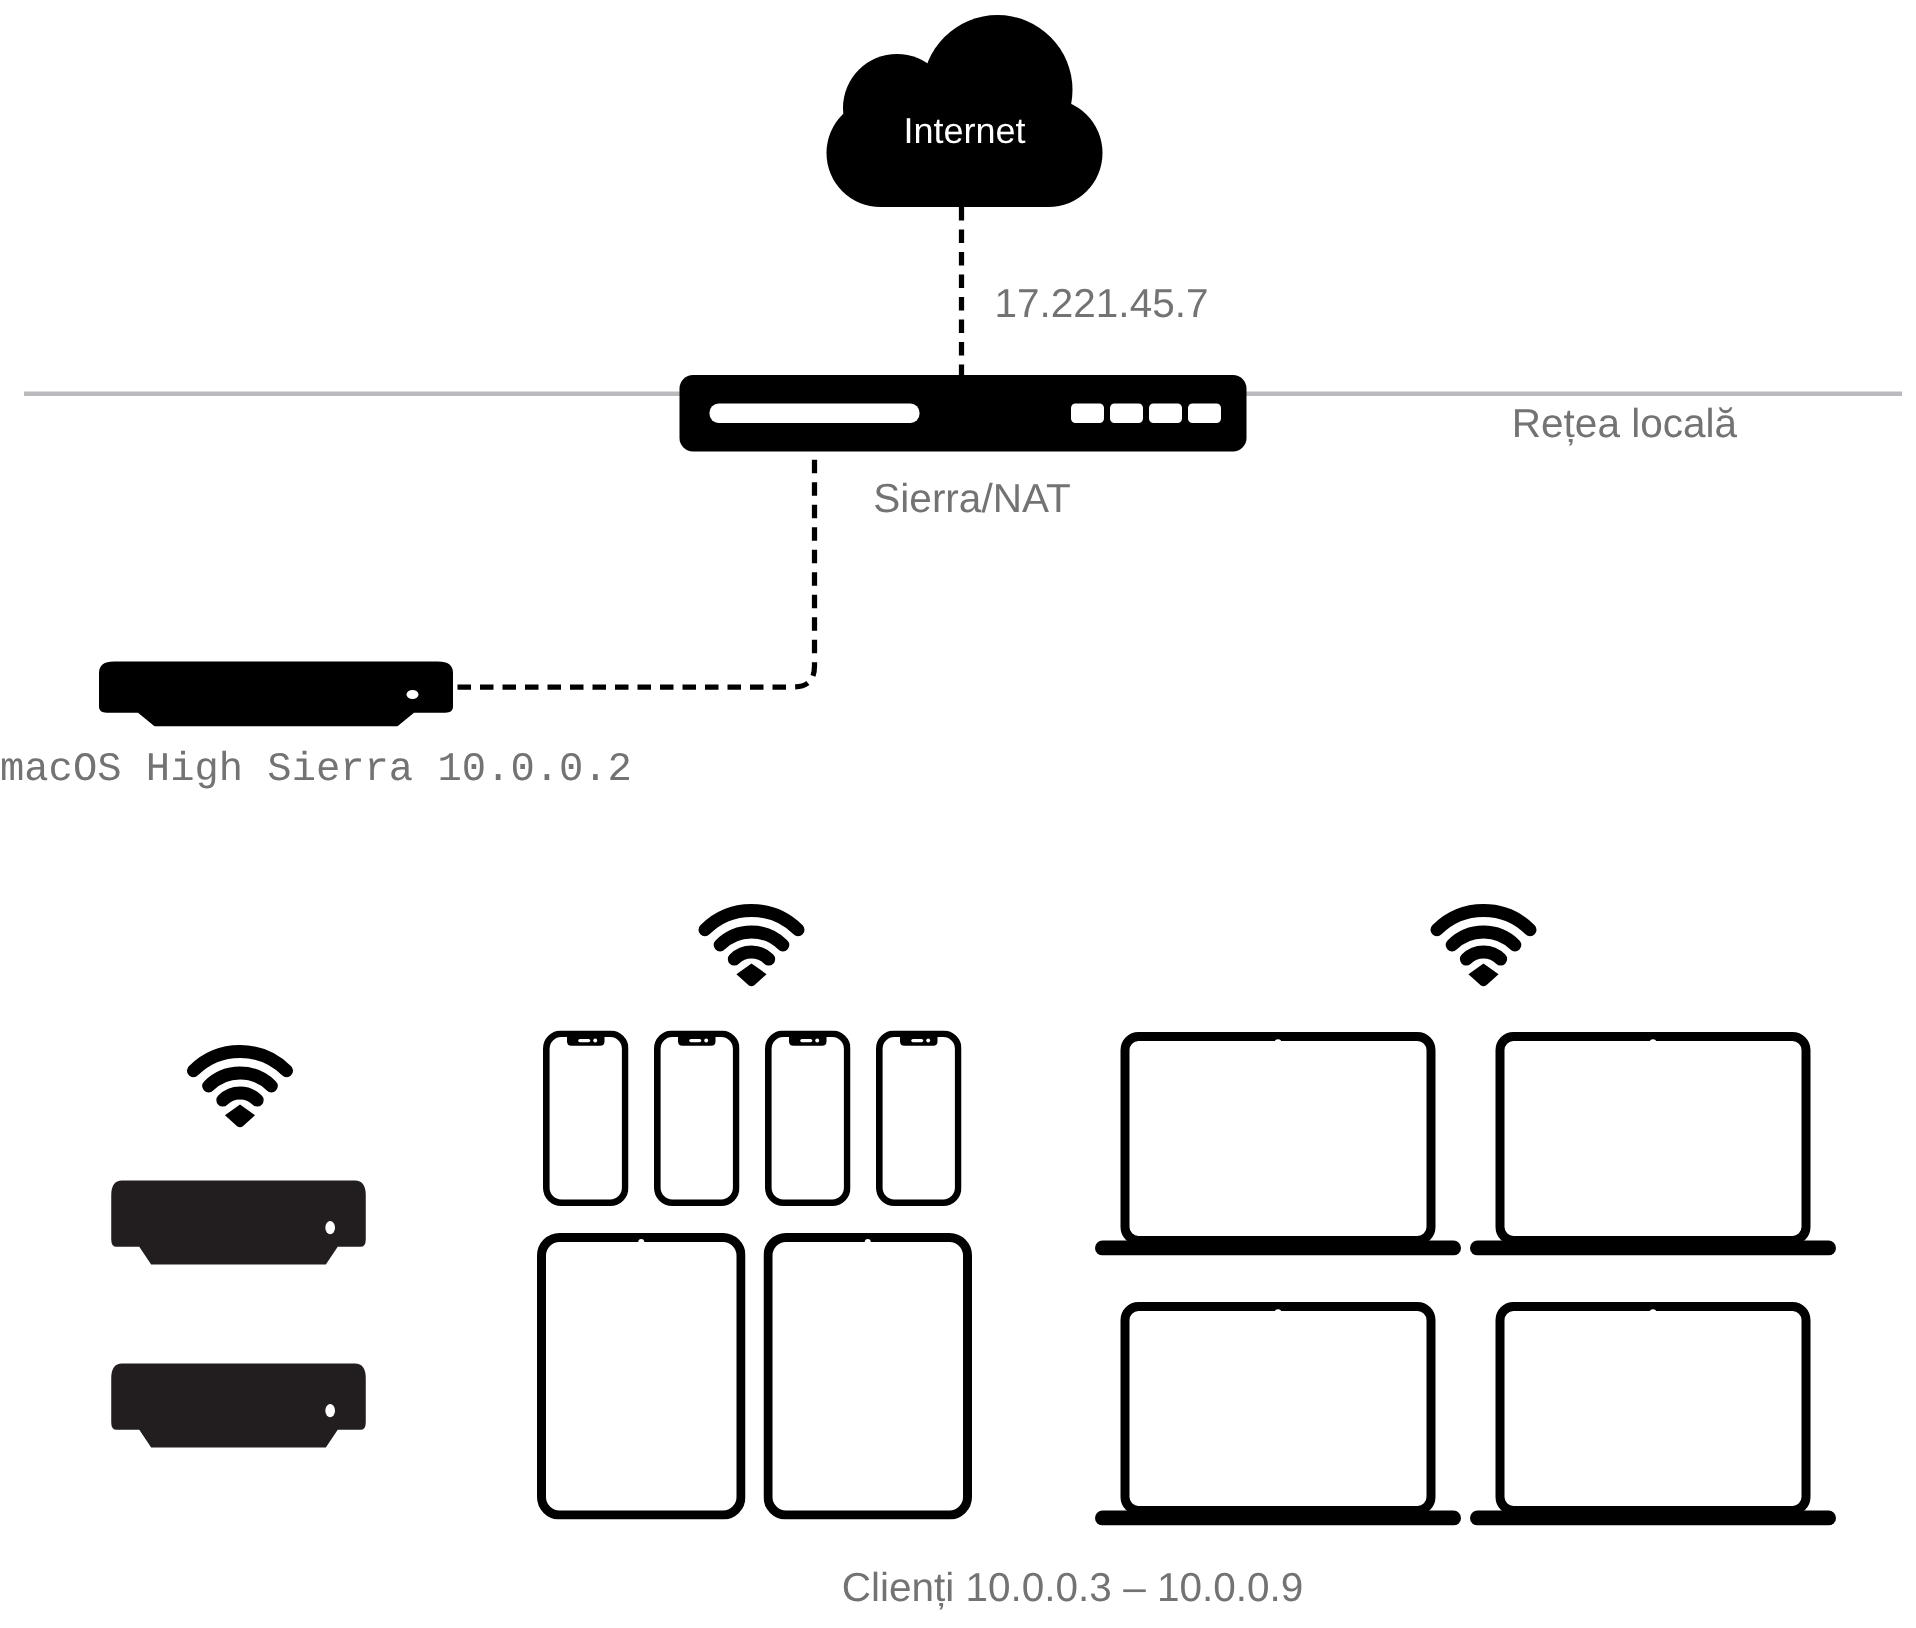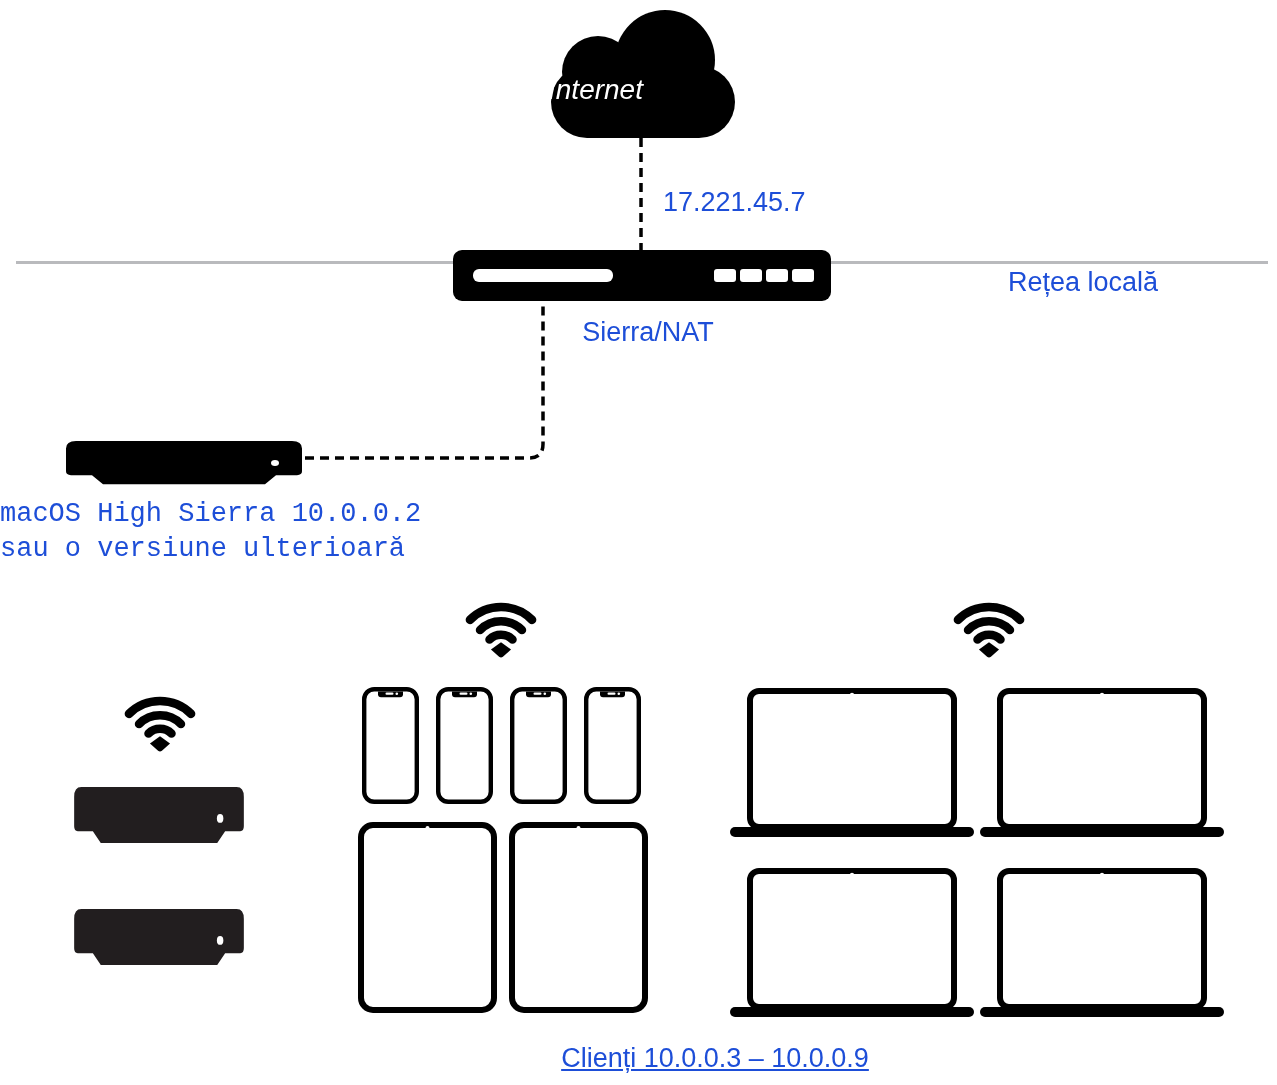--- a/index.html
+++ b/index.html
@@ -8,29 +8,29 @@
     width:1277px;height:1085px;
     background:#ffffff;
     font-family:"Liberation Sans", sans-serif;
     color:#1a1a1a;
     overflow:hidden;
   }
   .abs{position:absolute;}
   .label{
     font-size:27px;
     line-height:33px;
-    color:#1d4ed8;
+    color:#737373;
     text-align:center;
     white-space:nowrap;
   }
   
   .cloud-svg{left:548px;top:8px;width:190px;height:132px;}
   .internet-label{
     left:548px;top:74px;width:190px;
-    font-size:28px;color:#ffffff;font-style:italic;
+    font-size:24px;color:#ffffff;text-align:center;
   }
   
   .wan-dash{left:637px;top:138px;width:8px;height:114px;}
   .ip-label{left:663px;top:186px;text-align:left;}
   
   .net-line{left:16px;top:261px;width:1252px;height:3px;background:#b9babd;z-index:1;}
   .net-label{left:988px;top:266px;width:170px;text-align:right;}
   
   .router{
     left:453px;top:250px;width:378px;height:51px;
@@ -61,21 +61,21 @@
   .mini2{left:72px;top:905px;}
   .iphone{width:57px;height:117px;top:687px;}
   .ip1{left:362px;} .ip2{left:436px;} .ip3{left:510px;} .ip4{left:584px;}
   .ipad{width:139px;height:191px;top:822px;}
   .ipad1{left:358px;} .ipad2{left:509px;}
   .macbook{width:244px;height:149px;}
   .mb1{left:730px;top:688px;}
   .mb2{left:980px;top:688px;}
   .mb3{left:730px;top:868px;}
   .mb4{left:980px;top:868px;}
-  .clients-label{left:515px;top:1042px;width:400px;text-decoration:underline;}
+  .clients-label{left:515px;top:1042px;width:400px;}
 </style>
 </head>
 <body>
 
 <div id="canvas">
 
   <svg class="abs cloud-svg" viewBox="0 0 190 132" aria-hidden="true">
     <g fill="#000">
       <circle cx="50" cy="64" r="36"></circle>
       <circle cx="117" cy="52" r="50"></circle>
@@ -104,21 +104,20 @@
   <svg class="abs lan-dash" viewBox="0 0 246 166" aria-hidden="true">
     <path d="M2,161 L226,161 Q240,161 240,147 L240,4" fill="none" stroke="#000" stroke-width="3.5" stroke-dasharray="9 6"></path>
   </svg>
 
   <svg class="abs server-mini" viewBox="0 0 242 62" preserveAspectRatio="none" aria-hidden="true">
     <path d="M3,14 Q3,4 13,4 L229,4 Q239,4 239,14 L239,44 Q239,49 234,49 L213,49 L202,61 L40,61 L29,49 L8,49 Q3,49 3,44 Z" fill="currentColor"></path>
     <circle cx="212" cy="33" r="4" fill="#fff"></circle>
   </svg>
   <div class="abs label server-label">
     <span>macOS High Sierra 10.0.0.2</span><br>
-    <span>sau o versiune ulterioară</span>
   </div>
 
   <svg class="abs wifi wifi-left" viewBox="0 0 90 66" aria-hidden="true">
     <g fill="none" stroke="currentColor" stroke-width="9" stroke-linecap="round">
       <path d="M12.5,25.5 A46,46 0 0 1 77.5,25.5"></path>
       <path d="M23.1,36.1 A31,31 0 0 1 66.9,36.1"></path>
       <path d="M33,46 A17,17 0 0 1 57,46"></path>
     </g>
     <path d="M45,49 L55.5,56.5 L47,64.2 Q45,65.8 43,64.2 L34.5,56.5 Z" fill="currentColor"></path>
   </svg>

